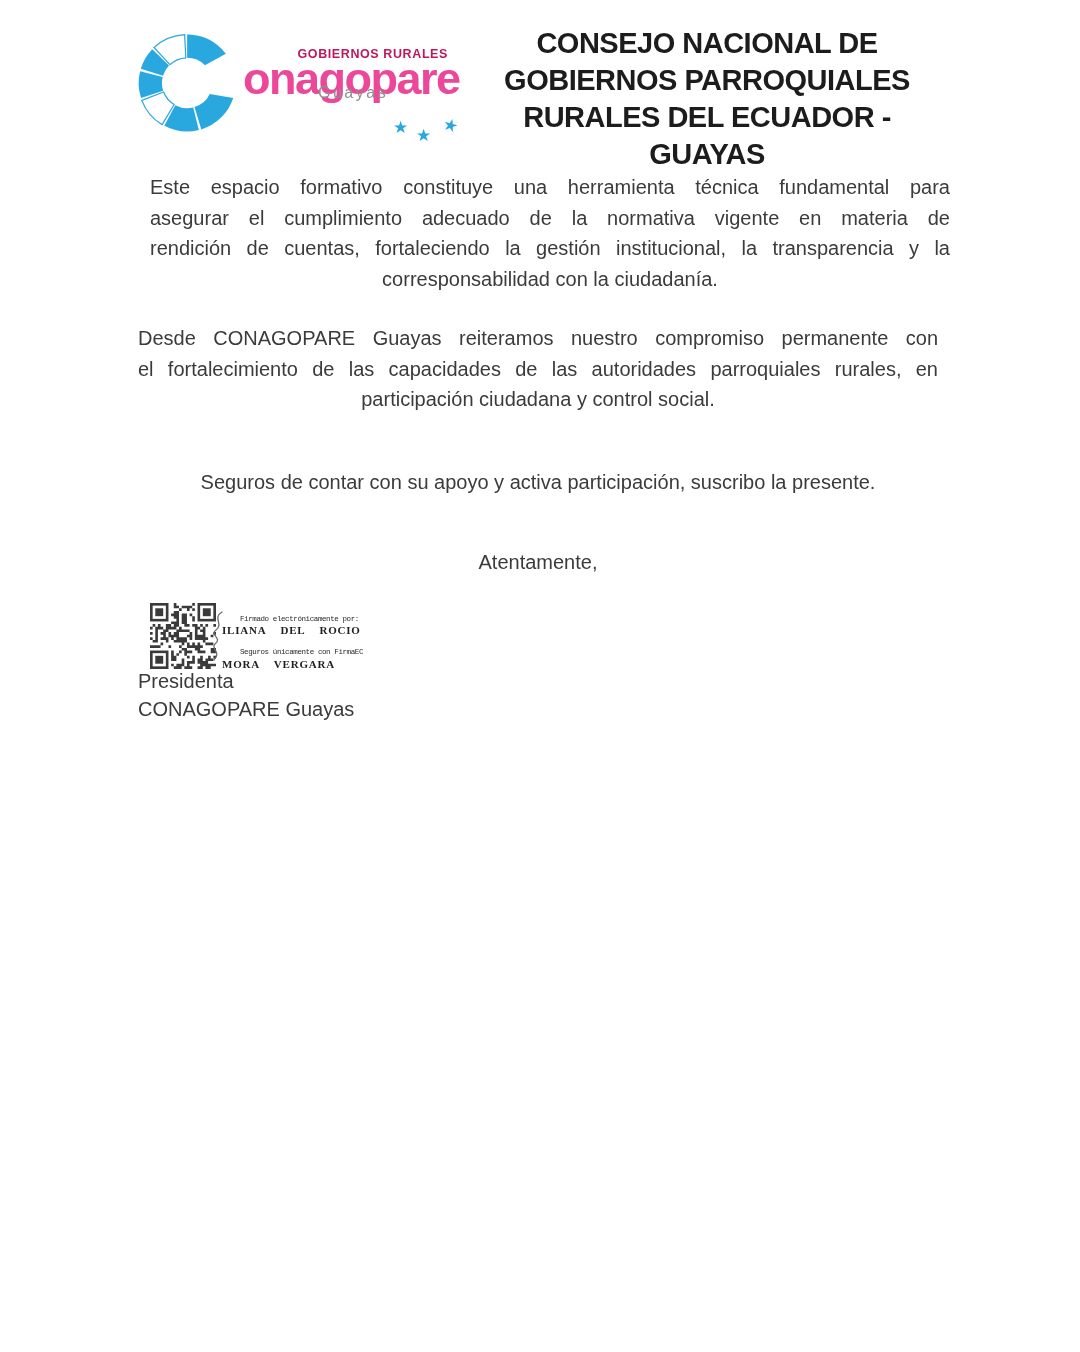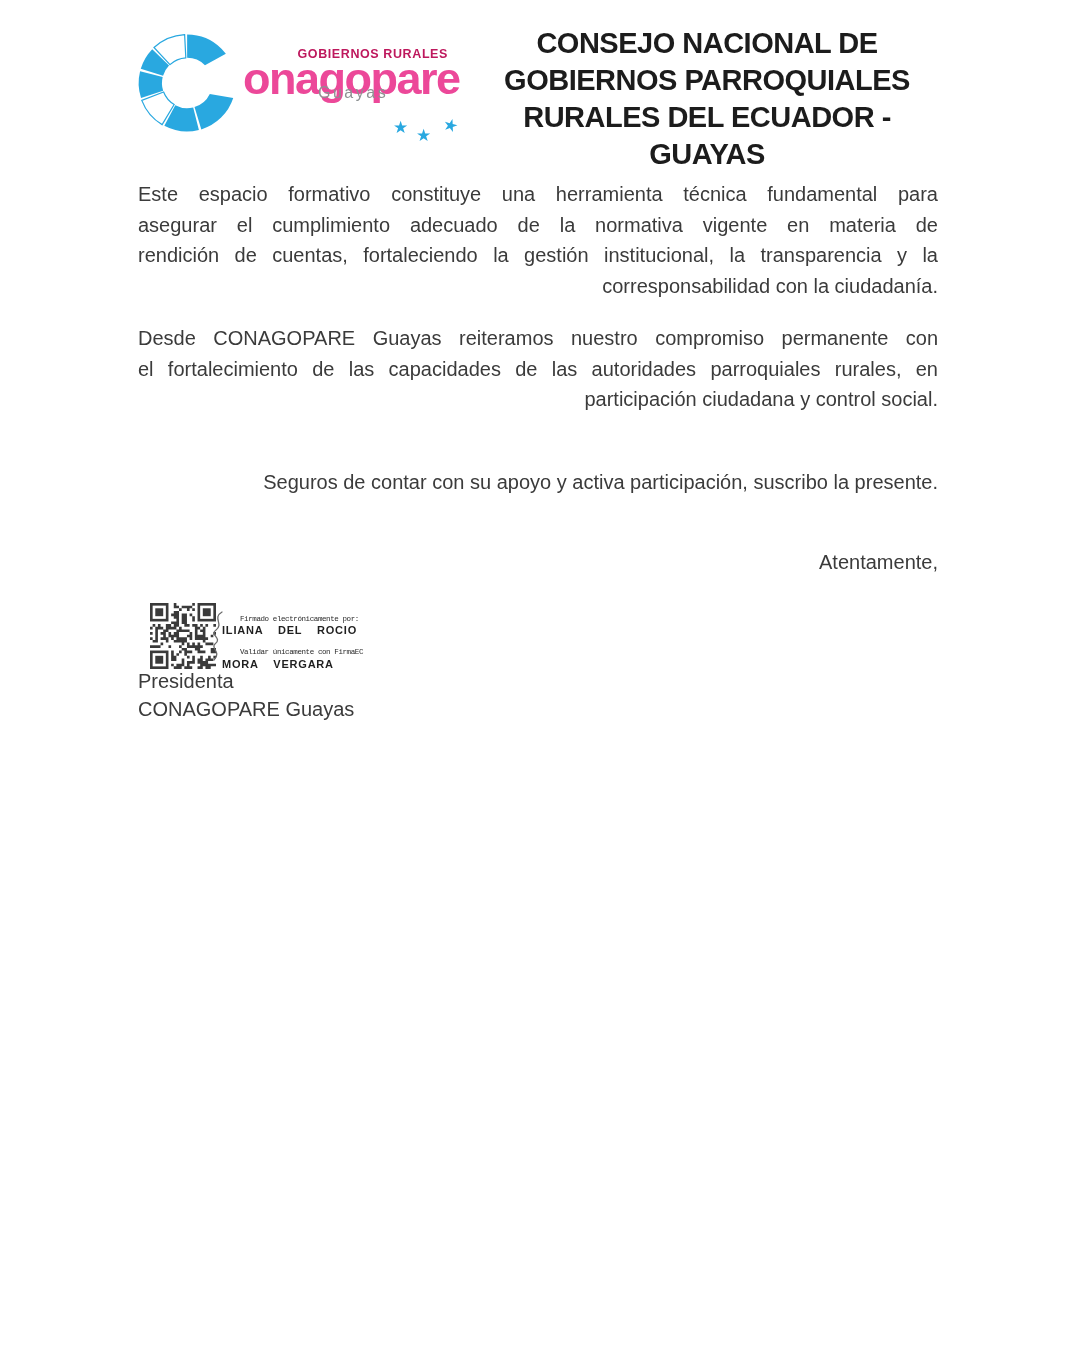--- a/index.html
+++ b/index.html
@@ -31,37 +31,37 @@
 
   .org-title {
     left:498px; top:25px; width:418px; text-align:center;
     font-size:29px; line-height:37px; font-weight:bold; letter-spacing:-0.5px;
     color:#1c1c1c;
   }
 
   
   .para { left:138px; width:800px; font-size:20px; line-height:30.7px; color:#3b3b3b; }
   .jline { text-align:justify; text-align-last:justify; }
-  .lline { text-align:right; }
-  .p1 { top:179px; }
+  .lline { text-align:center; }
+  .p1 { top:172px;margin-left:12px; }
   .p2 { top:323px; }
   .p3 { top:467px; }
   .closing { top:547px; line-height:30px; }
 
   
   .qr { left:150px; top:603px; width:66px; height:66px; }
   .flourish { left:210px; top:610px; width:16px; height:54px; }
   .stamp-label {
     font-family:"Liberation Mono", monospace; font-size:7.5px; letter-spacing:-0.4px;
     color:#2a2a2a; white-space:nowrap;
   }
   .stamp-label-1 { left:240px; top:615px; }
   .stamp-label-2 { left:240px; top:648px; }
   .stamp-name {
-    font-family:Liberation Sans, sans-serif; font-size:11px; font-weight:bold;
+    font-family:Liberation Serif, serif; font-size:11px; font-weight:bold;
     letter-spacing:0.8px; word-spacing:11px; color:#1f1f1f; white-space:nowrap;
   }
   .stamp-name-1 { left:222px; top:624px; }
   .stamp-name-2 { left:222px; top:658px; }
 
   .sig-block { left:138px; top:668px; font-size:20px; line-height:27.5px; color:#3b3b3b; }
 </style>
 </head>
 <body>
 
@@ -121,19 +121,19 @@
       <rect x="5.28" y="52.80" width="7.92" height="7.92" fill="#3a3a3a"></rect>
     </svg>
 
   <svg class="abs flourish" viewBox="0 0 16 54" aria-hidden="true">
     <path d="M12,2 C2,8 14,14 6,20 C-1,25 13,28 5,34 C0,38 12,42 4,50" fill="none" stroke="#6a6a6a" stroke-width="1.3" stroke-linecap="round"></path>
   </svg>
 
   <div class="abs stamp-label stamp-label-1">Firmado electrónicamente por:</div>
   <div class="abs stamp-name stamp-name-1">ILIANA DEL ROCIO</div>
   <div class="abs stamp-name stamp-name-2">MORA VERGARA</div>
-  <div class="abs stamp-label stamp-label-2">Validar únicamente con FirmaEC</div>
+  <div class="abs stamp-label stamp-label-2">Seguros únicamente con FirmaEC</div>
 </div>
 
 <div class="abs sig-block">
   <div>Presidenta</div>
   <div>CONAGOPARE Guayas</div>
 </div>
 
 </body></html>

